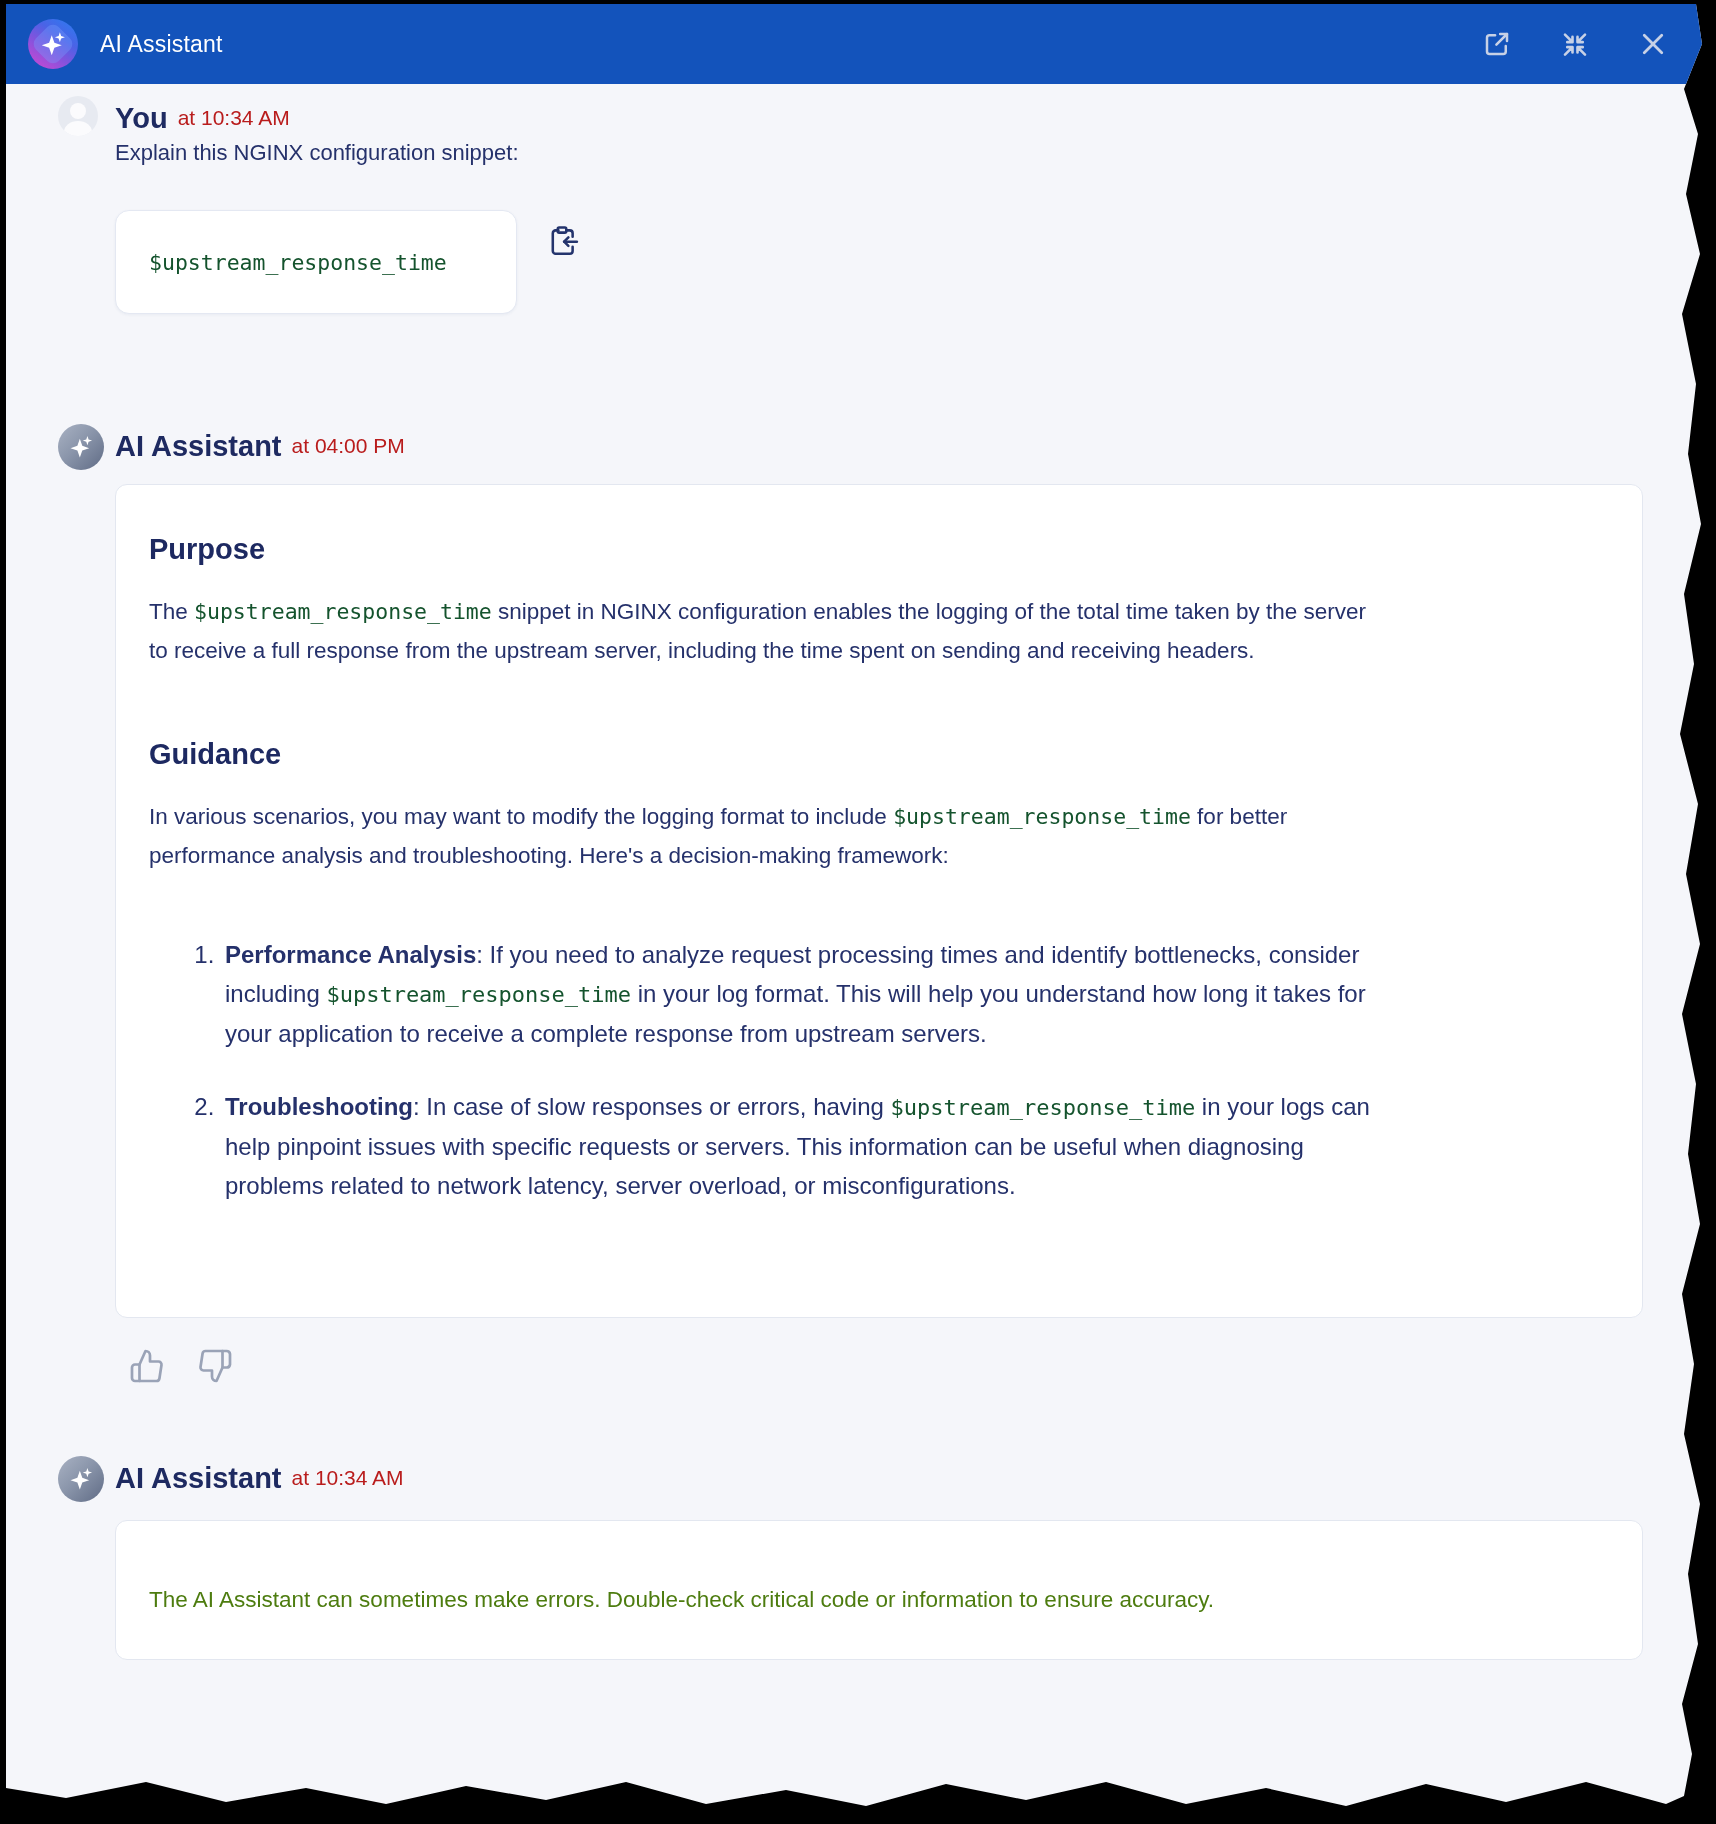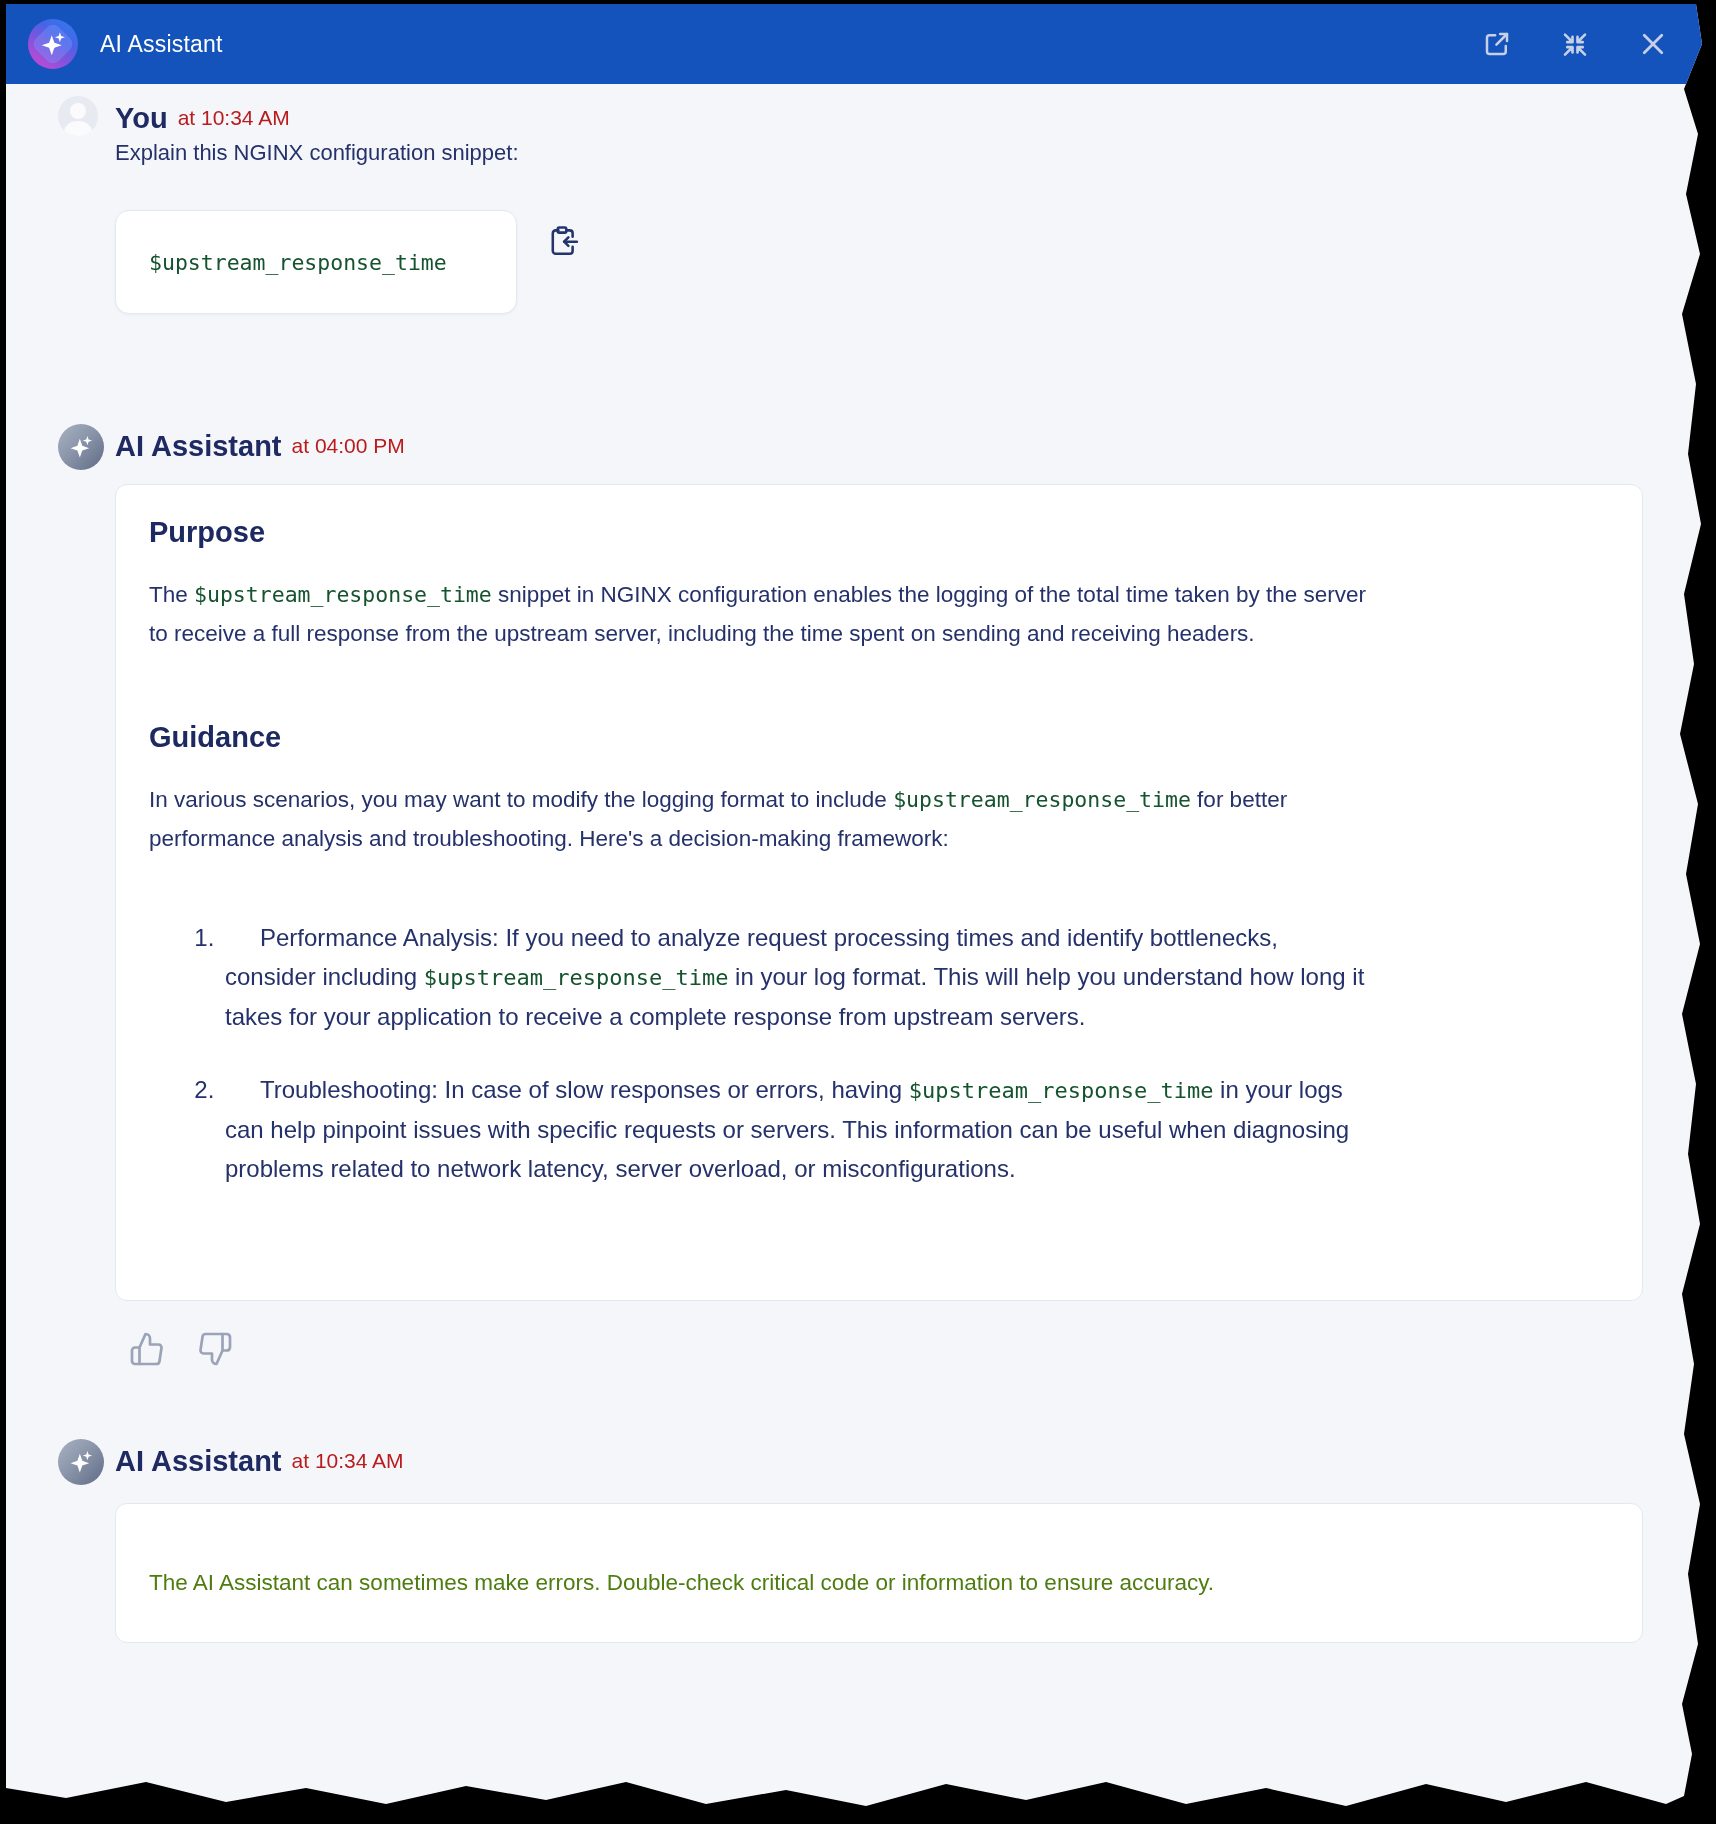--- a/index.html
+++ b/index.html
@@ -64,25 +64,25 @@
   .copy-btn{ margin:14px 0 0 28px; color:#24346d; cursor:pointer; }
   .copy-btn svg{ width:34px; height:34px; }
 
   .msg-2{ margin-top:110px; }
   .msg-3{ margin-top:70px; }
 
   .card{
     background:#fff; border:1px solid #e3e7f0; border-radius:12px;
     width:1528px; margin-top:16px;
   }
-  .card-1{ padding:31px 36px 78px 33px; }
+  .card-1{ padding:48px 36px 78px 33px; }
   .card h2{ font-size:29px; font-weight:700; color:#1d2961; }
   .card .h-guidance{ margin-top:68px; }
   .card p.rich{ font-size:22.5px; line-height:39px; color:#25316b; margin-top:26px; max-width:1240px; }
-  span.bold{ font-weight:400;margin-left:35px; }
+  span.bold{ font-weight:700; }
   .card ol{
     margin:60px 0 0 0; padding-left:72px; max-width:1222px;
     font-size:24px; line-height:39px; color:#25316b;
   }
   .card ol li{ margin-bottom:34px; padding-left:4px; }
   .card ol li span.code{ font-size:22px; }
 
   .feedback{ display:flex; gap:30px; margin-top:30px; margin-left:14px; color:#9aa3b7; }
   .fb-btn{ width:38px; height:38px; cursor:pointer; }
   .fb-btn svg{ width:36px; height:36px; }

